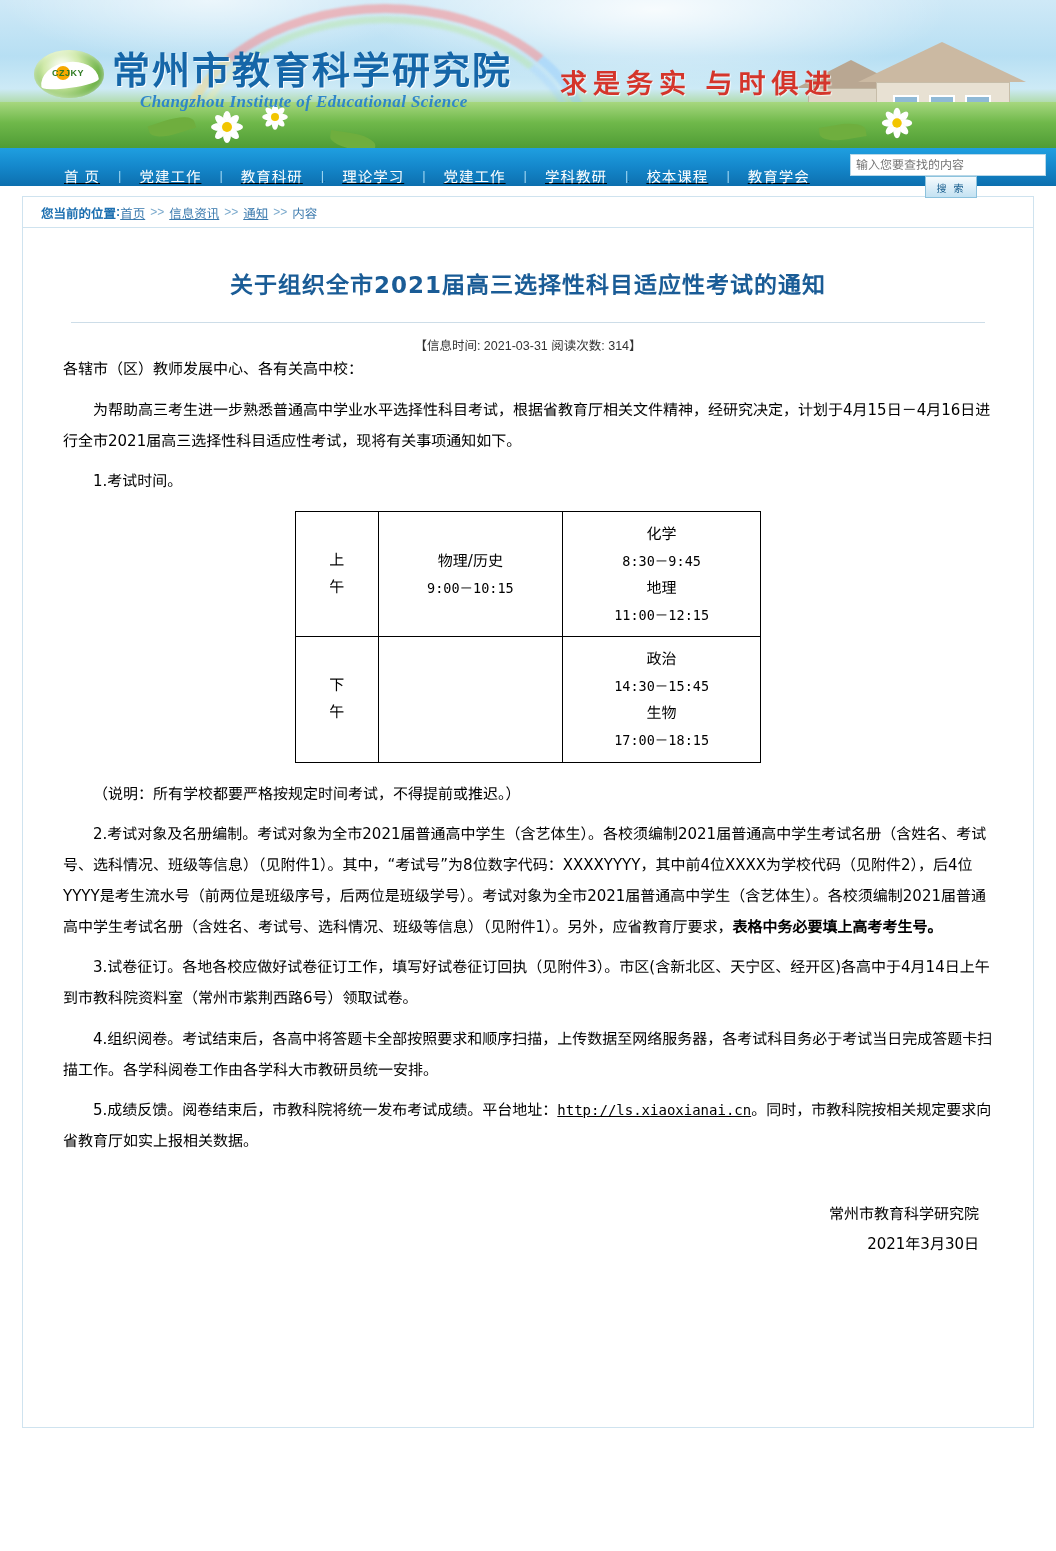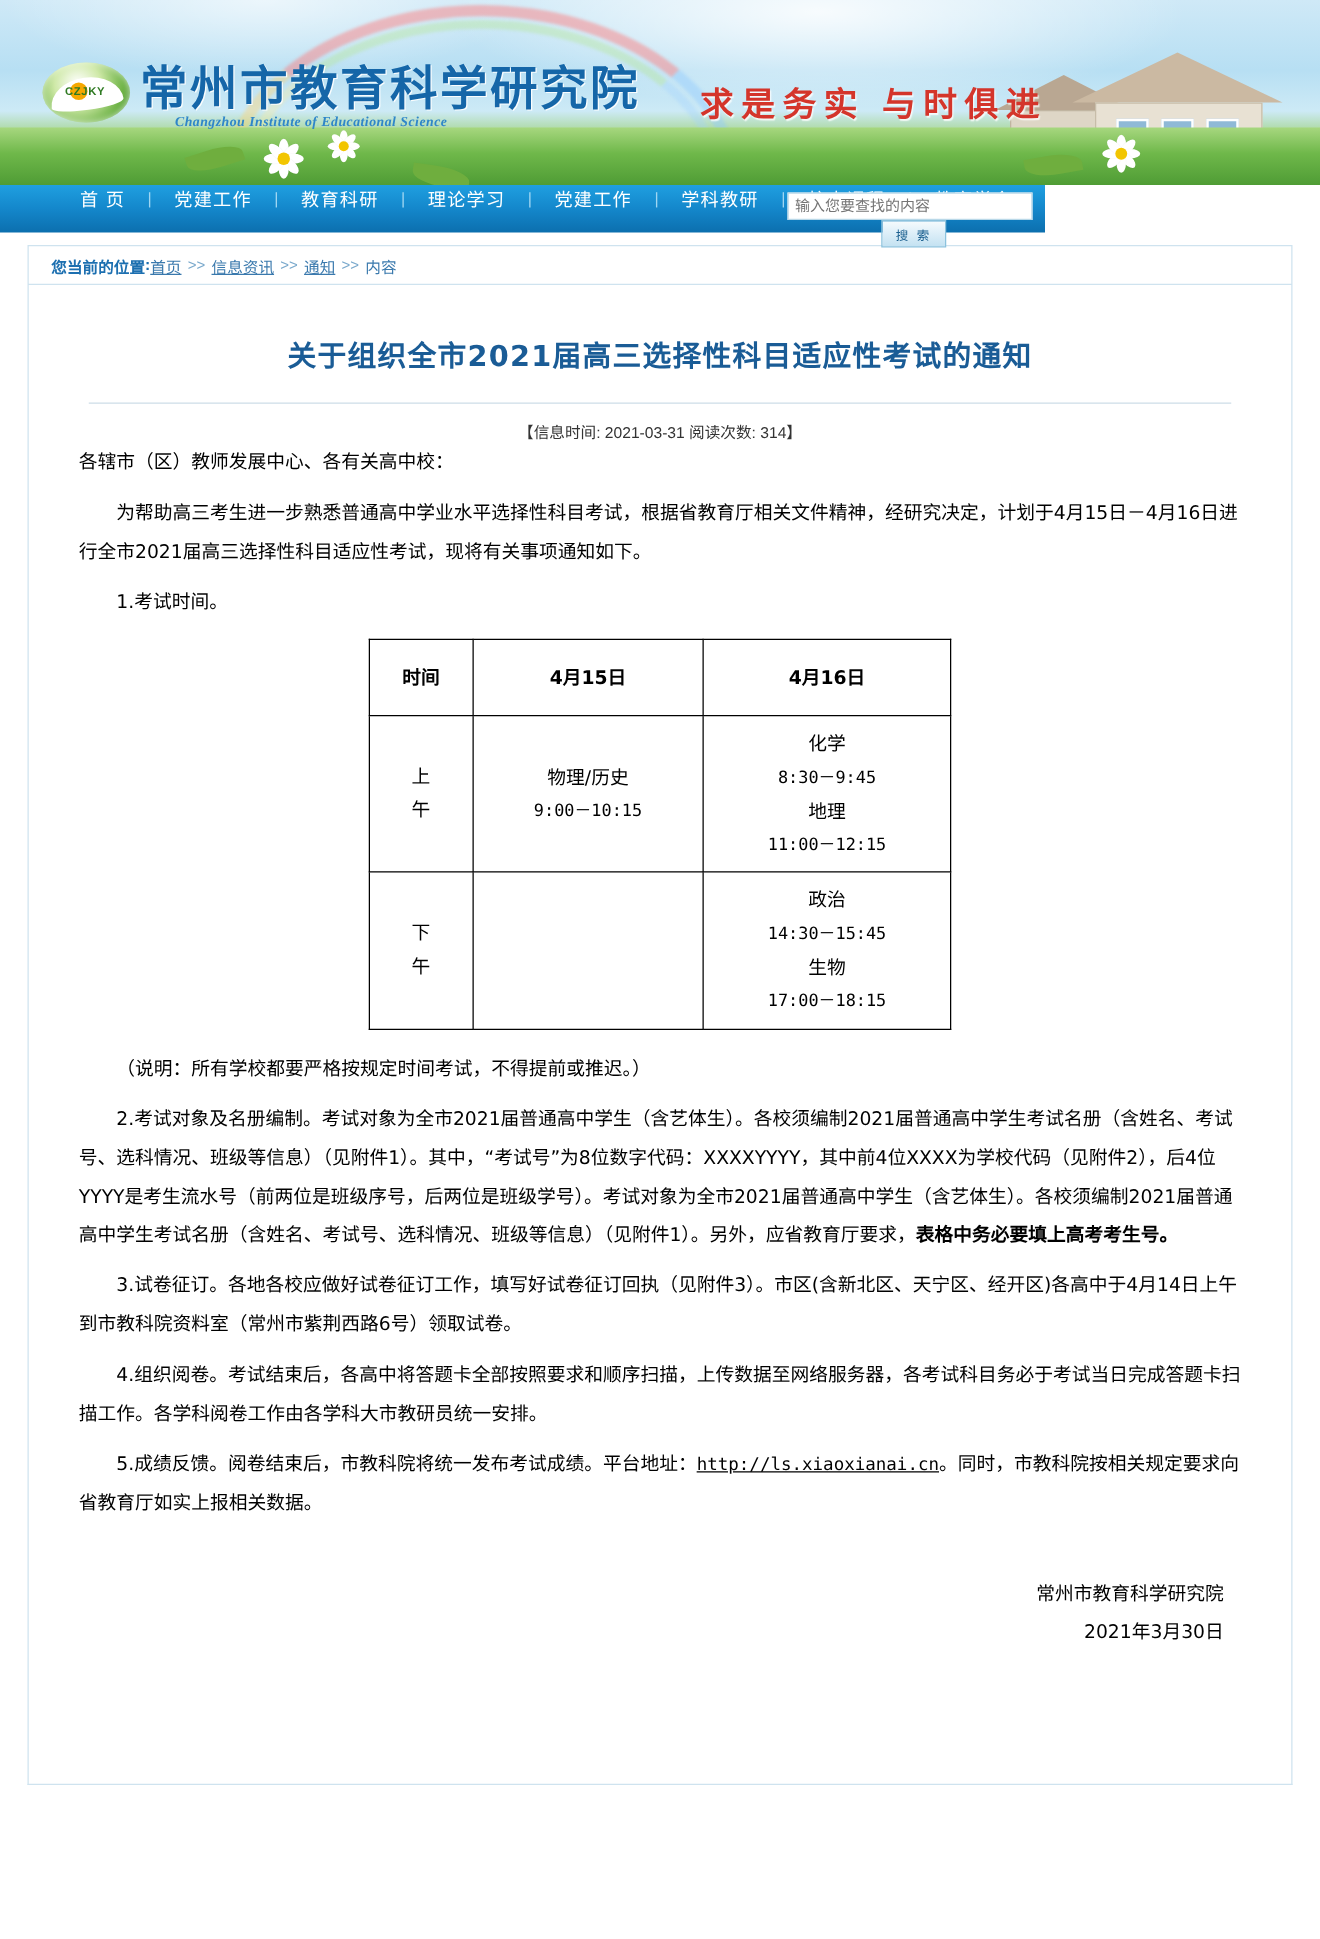--- a/index.html
+++ b/index.html
@@ -133,40 +133,41 @@
   }
   .title-cn {
     position: absolute; left: 112px; top: 40px;
     font-size: 38px; font-weight: bold; color: #1566a8;
     letter-spacing: 2px;
     font-family: "DejaVu Sans", "Liberation Sans", sans-serif;
     text-shadow: 1px 1px 0 rgba(255,255,255,0.9);
   }
   .title-en {
     position: absolute; left: 140px; top: 92px;
-    font-size: 11px; font-weight: bold; color: #2f86c9;
+    font-size: 17px; font-weight: bold; color: #2f86c9;
     letter-spacing: .4px;
     font-family: "Liberation Serif", serif;
     font-style: italic;
   }
   .slogan {
     position: absolute; left: 560px; top: 62px;
     font-size: 27px; font-weight: bold; color: #d4352b;
     letter-spacing: 6px;
     font-family: Liberation Sans, sans-serif;
     text-shadow: 1px 1px 1px rgba(255,255,255,0.8);
   }
 
   
   .navbar {
     position: relative;
-    width: 836px; height: 38px;
+    width: 1056px; height: 38px;
     background: linear-gradient(to bottom, #1f9fe0 0%, #1487cb 50%, #0c6fae 100%);
     display: flex;
-    align-items: flex-start;
+    align-items: flex-end;
+    text-decoration: underline;
   }
   .nav-items { display: flex; align-items: center; margin-left: 46px; }
   .nav-link {
     color: #ffffff;
     font-size: 14.5px;
     padding: 0 18px;
     text-decoration: none;
     white-space: nowrap;
     letter-spacing: 1px;
   }
@@ -410,25 +411,20 @@
 
       <p>各辖市（区）教师发展中心、各有关高中校：</p>
 
       <p class="indent">为帮助高三考生进一步熟悉普通高中学业水平选择性科目考试，根据省教育厅相关文件精神，经研究决定，计划于4月15日－4月16日进行全市2021届高三选择性科目适应性考试，现将有关事项通知如下。</p>
 
       <p class="indent">1.考试时间。</p>
 
       <div class="sched-wrap">
         <table class="sched">
           <tbody>
-            <tr>
-              <td class="col-time hdr">时间</td>
-              <td class="col-d1 hdr">4月15日</td>
-              <td class="col-d2 hdr">4月16日</td>
-            </tr>
             <tr>
               <td class="col-time rowlab">
                 <div>上</div>
                 <div>午</div>
               </td>
               <td class="col-d1">
                 <div class="cell-line">物理/历史</div>
                 <div class="cell-line cell-num">9:00－10:15</div>
               </td>
               <td class="col-d2">

